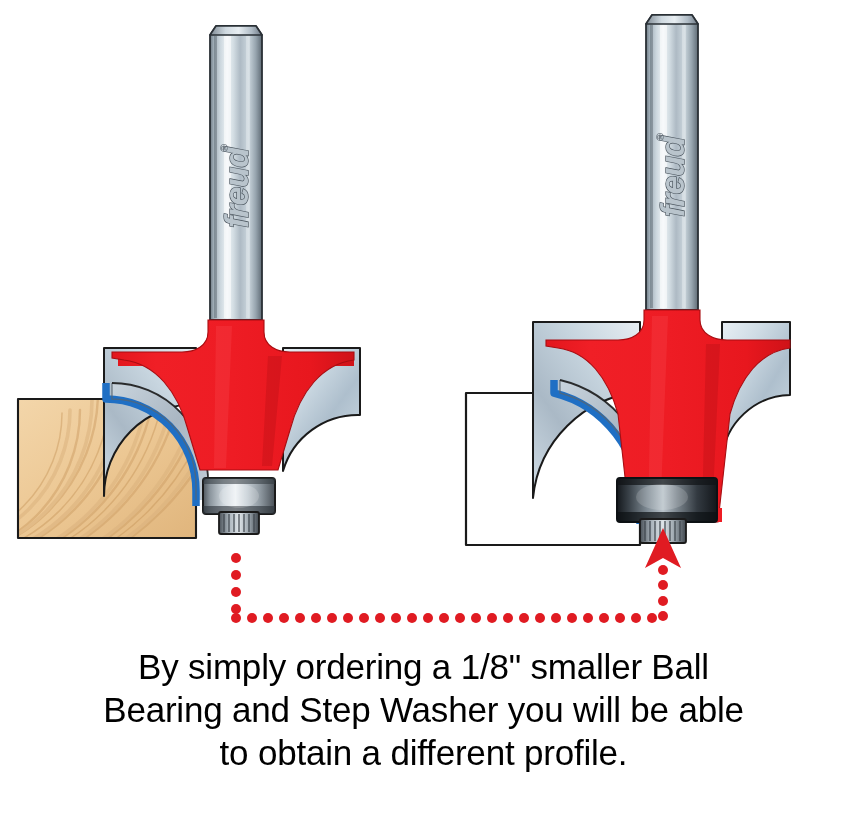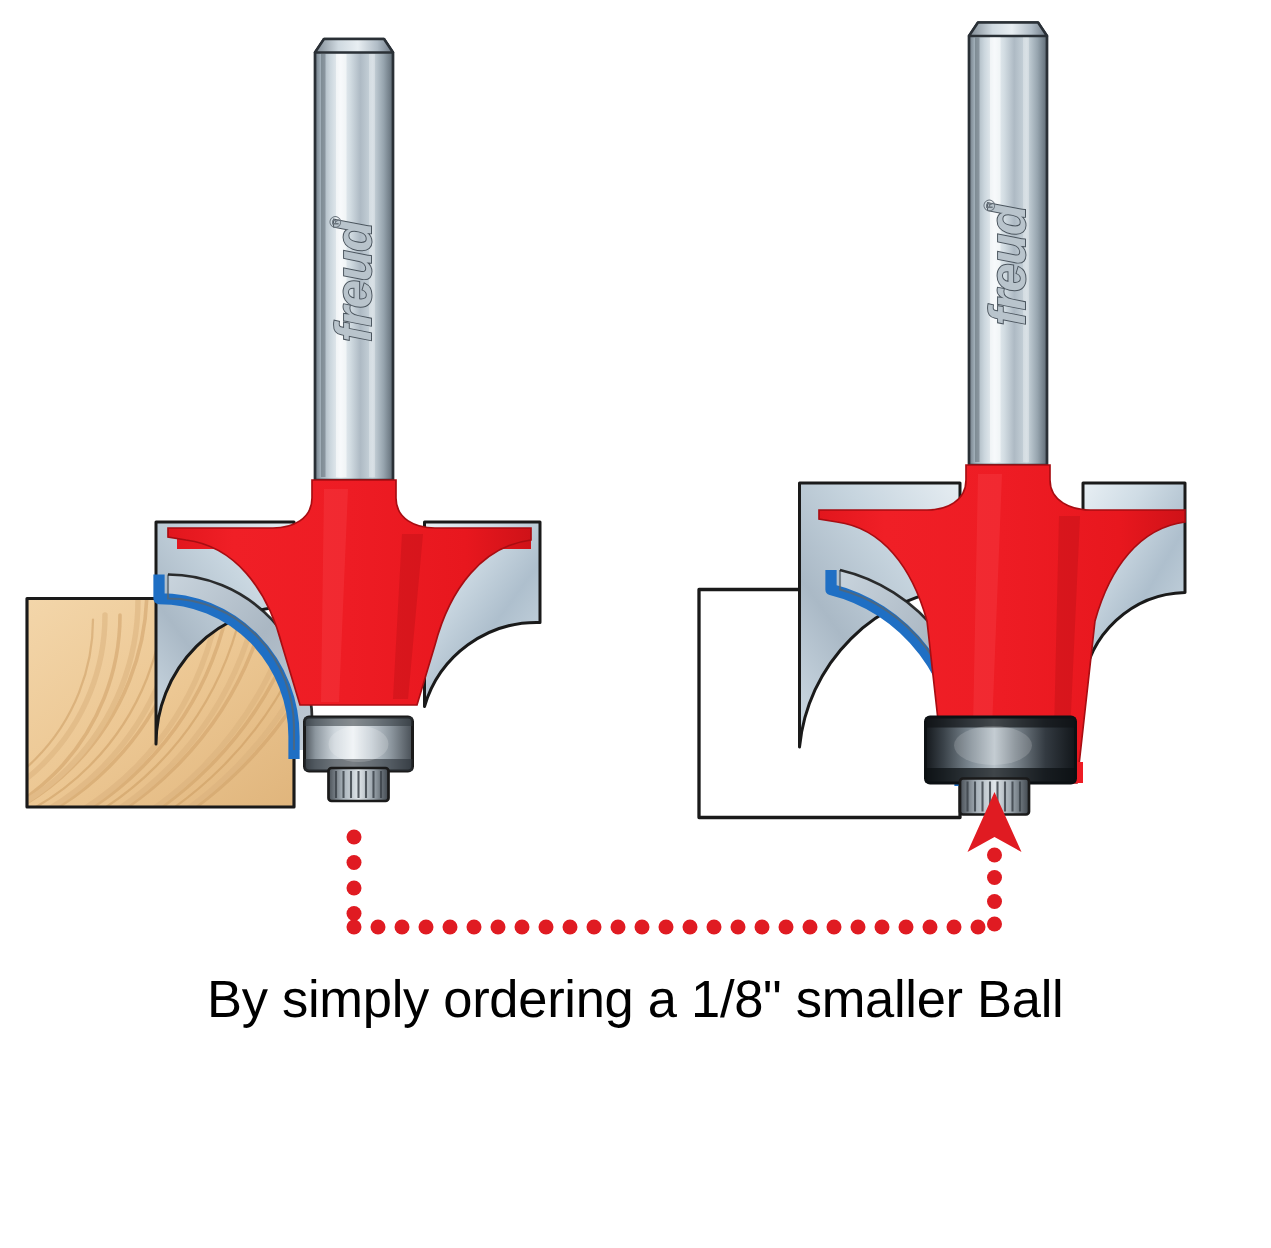--- a/index.html
+++ b/index.html
@@ -358,15 +358,17 @@
         <circle cx="663" cy="585" r="5"></circle>
         <circle cx="663" cy="570" r="5"></circle>
       </g>
 
       <path d="M 663,528 L 681,568 L 663,558 L 645,568 Z" fill="#e01b22"></path>
     </g>
   </svg>
 
   <div id="caption">
     <div>By simply ordering a 1/8" smaller Ball</div>
+    <div>Bearing and Step Washer you will be able</div>
+    <div>to obtain a different profile.</div>
   </div>
 
 </div>
 
 </body></html>

